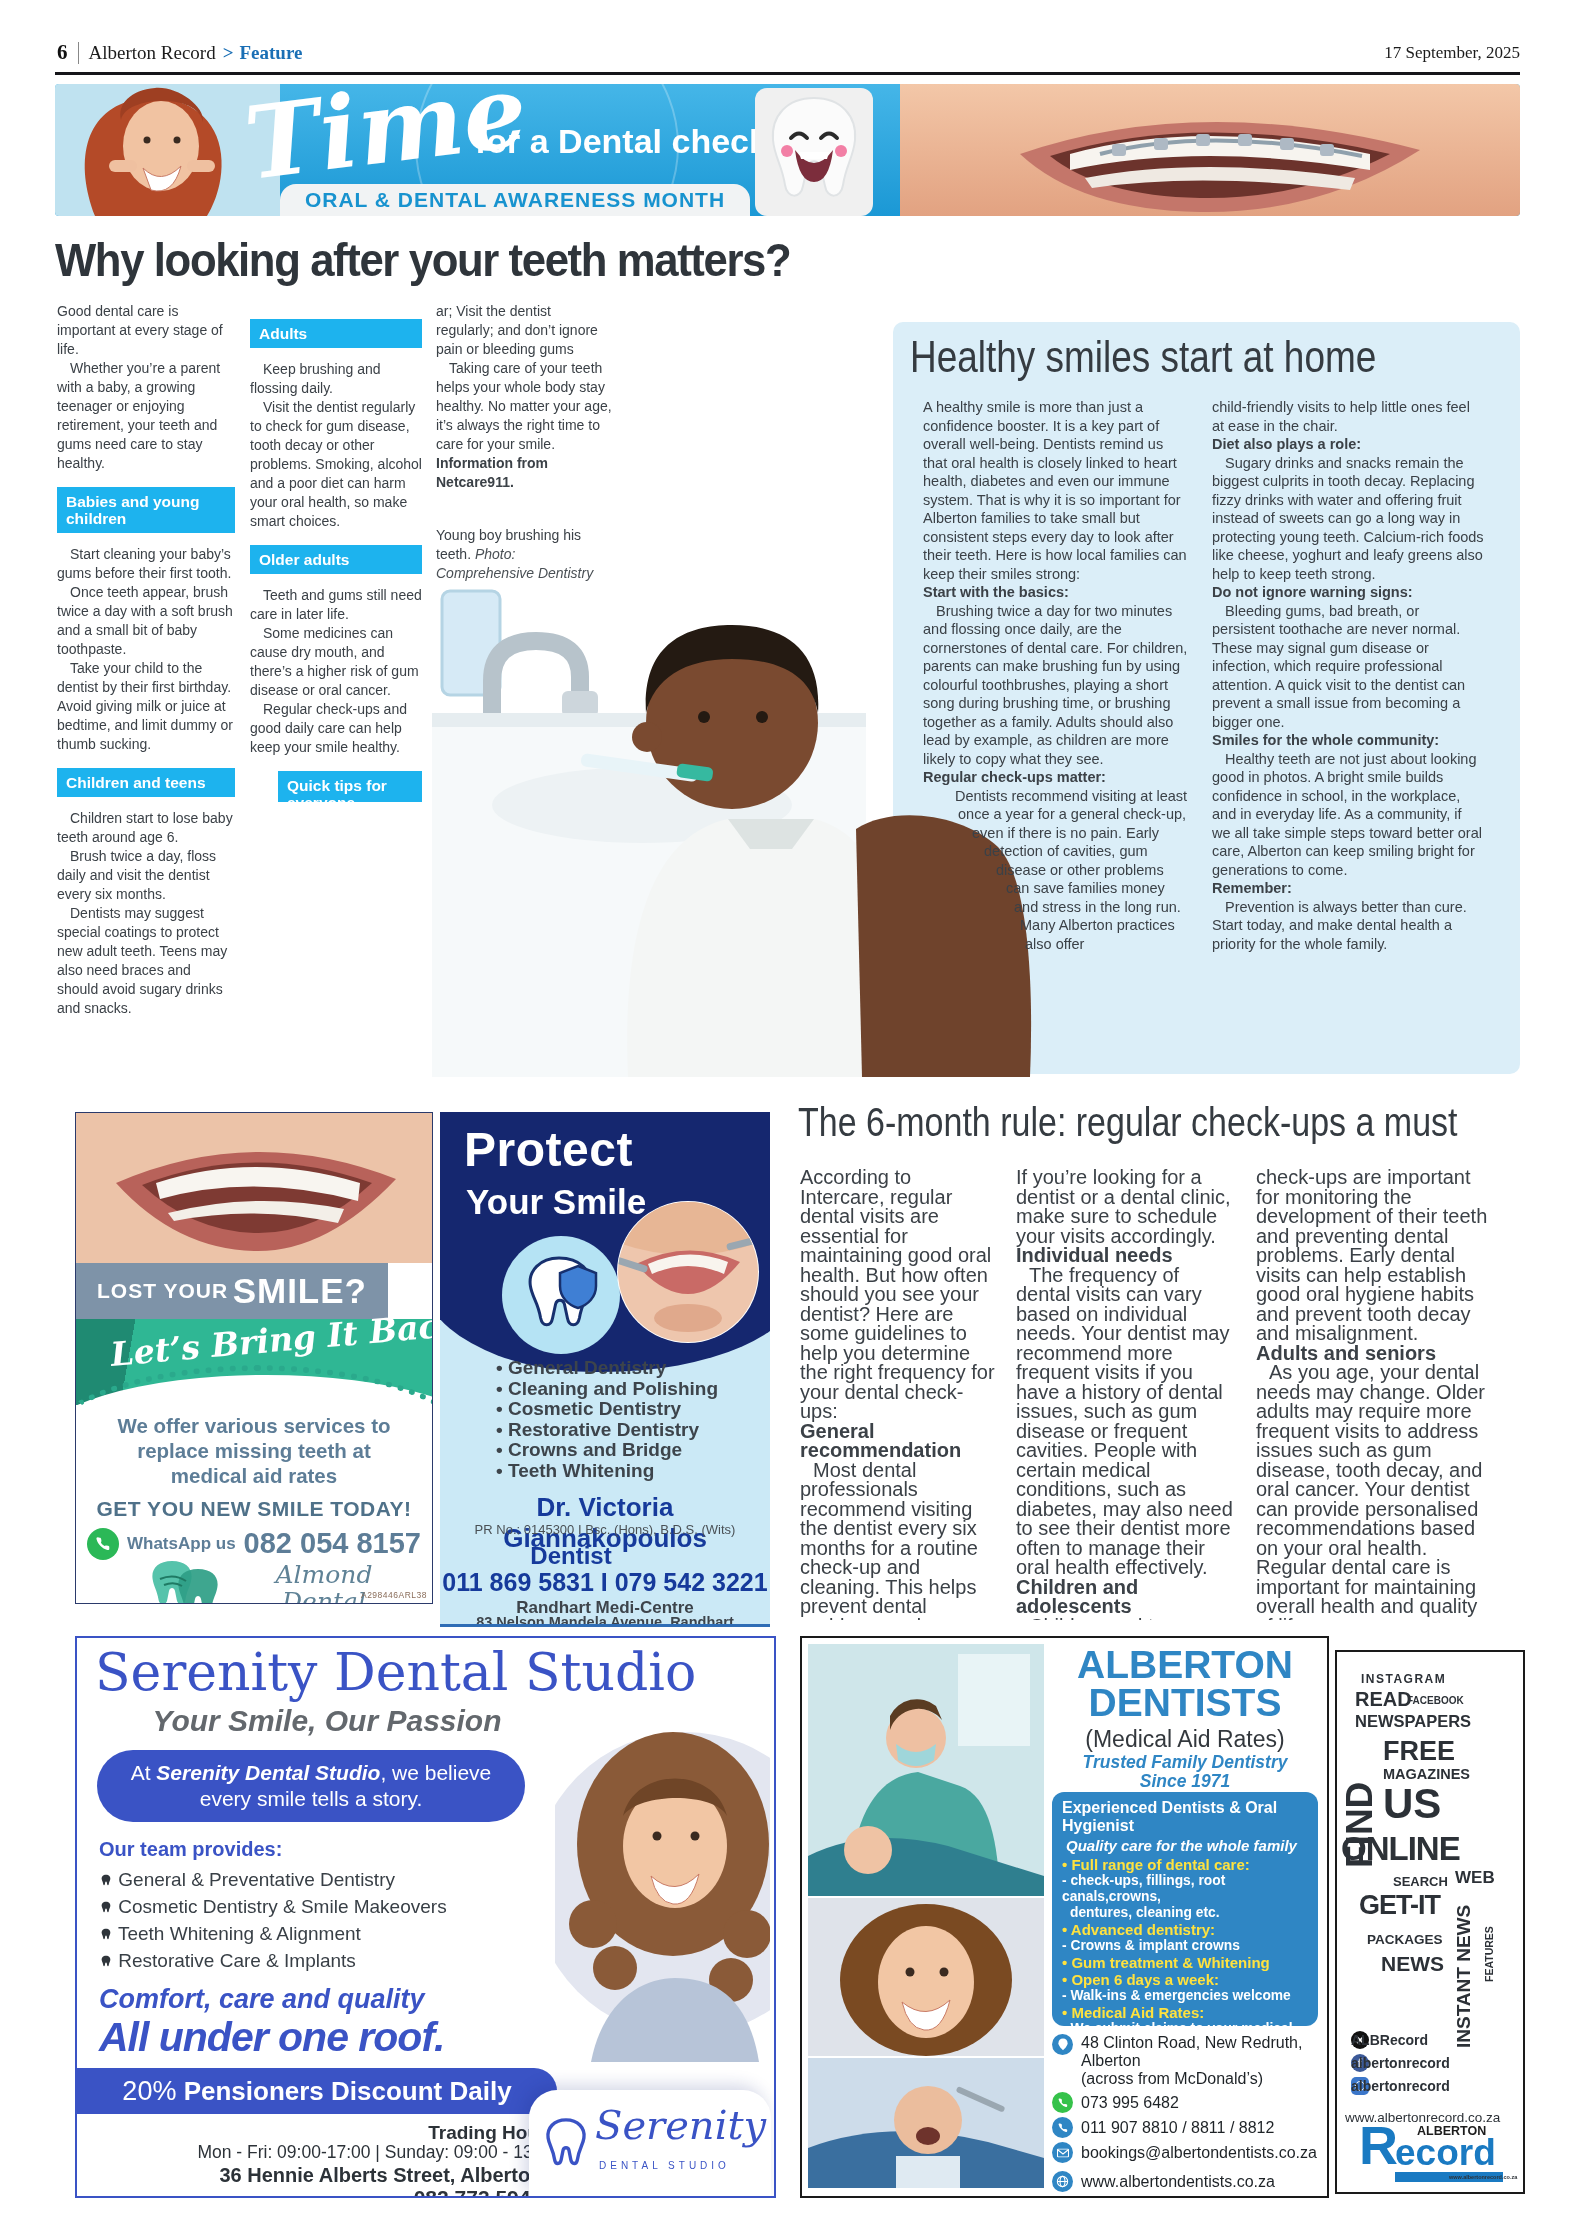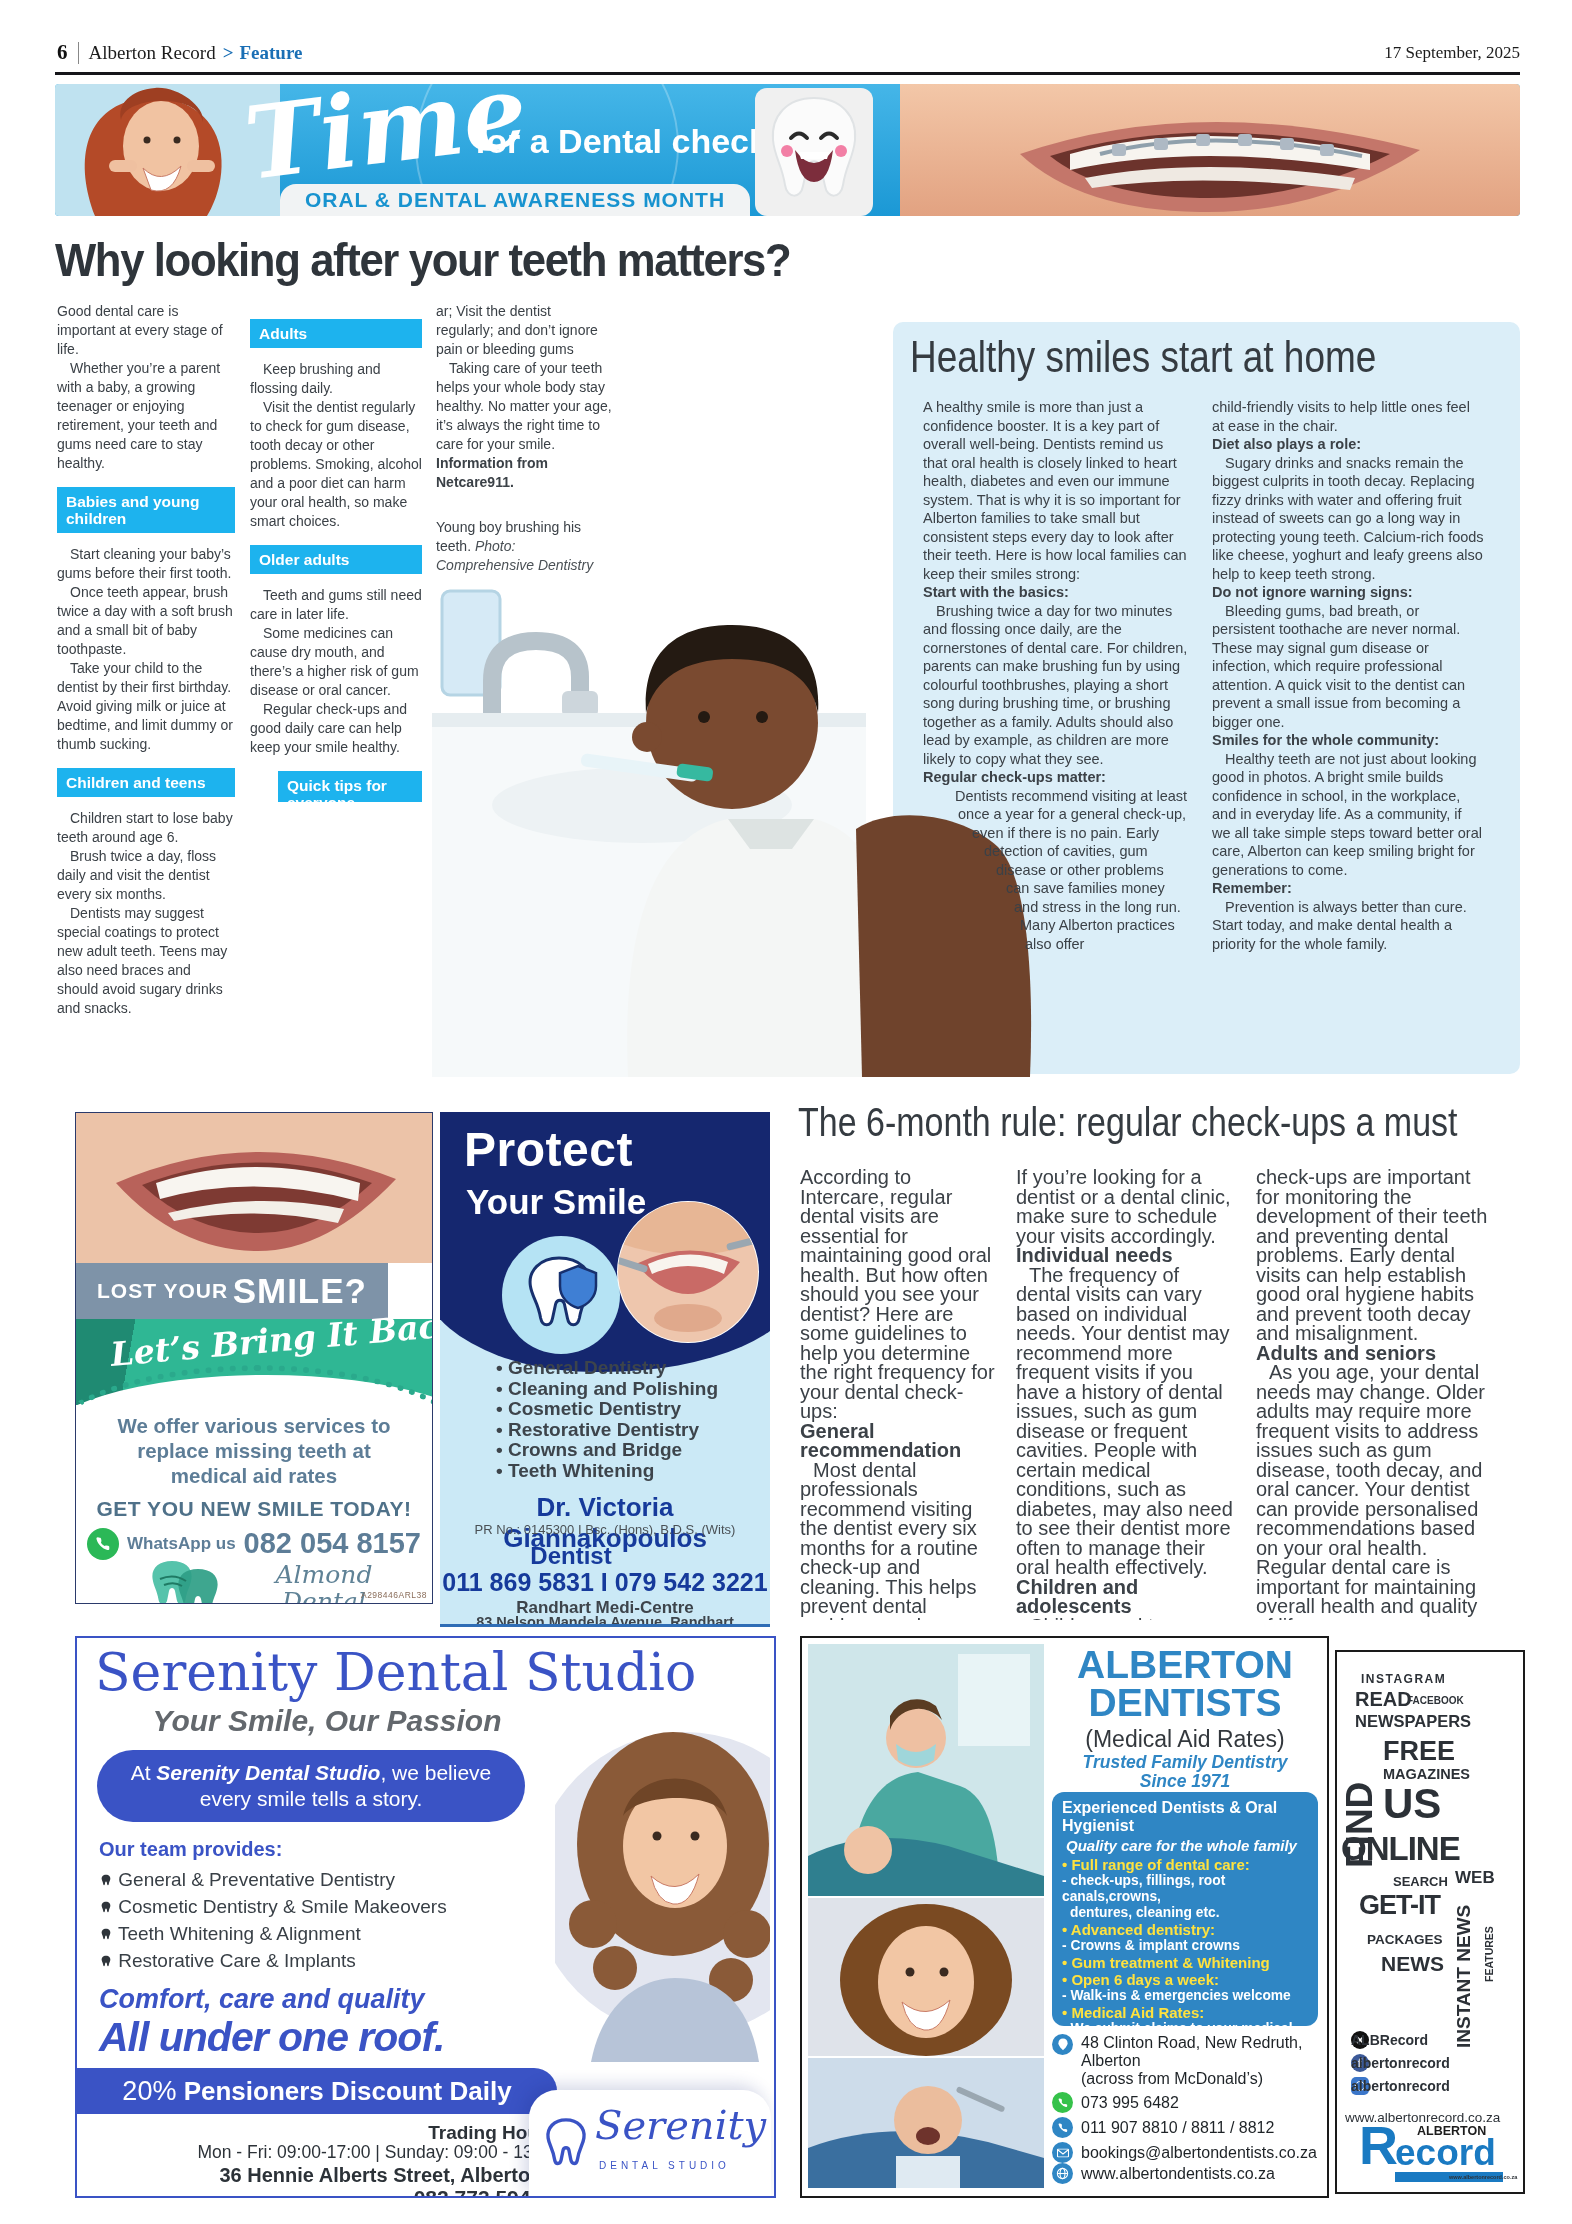--- a/index.html
+++ b/index.html
@@ -143,21 +143,21 @@
     <p class="ind">Some medicines can cause dry mouth, and there’s a higher risk of gum disease or oral cancer.</p>
     <p class="ind">Regular check-ups and good daily care can help keep your smile healthy.</p>
     <div class="bar" style="margin-left:28px">Quick tips for everyone</div>
 
   </div>
 
   <div class="a art art1" style="left:436px;top:302px;width:176px;height:280px;overflow:hidden">
     <p>ar; Visit the dentist regularly; and don’t ignore pain or bleeding gums</p>
     <p class="ind">Taking care of your teeth helps your whole body stay healthy. No matter your age, it’s always the right time to care for your smile.</p>
     <p class="bold">Information from Netcare911.</p>
-    <p style="margin-top:26px">
+    <p style="margin-top:34px">
       <span>Young boy brushing his teeth.</span>
       <span class="it" style="color:#4a5055">Photo: Comprehensive Dentistry</span>
     </p>
   </div>
 
   <div class="a" style="left:893px;top:322px;width:627px;height:752px;background:#dbeef8;border-radius:10px"></div>
 
   <svg class="a" style="left:432px;top:585px" width="718" height="492" viewBox="0 0 718 492">
     <rect x="10" y="6" width="58" height="104" rx="8" fill="#cfe7f5" opacity="0.85" stroke="#a9cde0" stroke-width="3"></rect>
     <path d="M60 128 L60 96 Q60 56 104 56 Q148 56 148 92 L148 112" fill="none" stroke="#b7c3cb" stroke-width="18" stroke-linecap="round"></path>
@@ -447,21 +447,21 @@
         <span>073 995 6482</span>
       </div>
       <div style="display:flex;gap:8px;align-items:center;margin-bottom:4px">
         <span class="icirc" style="width:21px;height:21px;background:#2f86c4">
           <svg width="12" height="12" viewBox="0 0 24 24">
               <use href="#sym-phone" fill="#fff"></use>
             </svg>
           </span>
         <span>011 907 8810 / 8811 / 8812</span>
       </div>
-      <div style="display:flex;gap:8px;align-items:center;margin-bottom:0">
+      <div style="display:flex;gap:8px;align-items:center;margin-bottom:8px">
         <span class="icirc" style="width:21px;height:21px;background:#2f86c4">
           <svg width="12" height="10" viewBox="0 0 24 18">
               <use href="#sym-mail" stroke="#fff" fill="none"></use>
             </svg>
           </span>
         <span>bookings@albertondentists.co.za</span>
       </div>
       <div style="display:flex;gap:8px;align-items:center">
         <span class="icirc" style="width:21px;height:21px;background:#2f86c4">
           <svg width="13" height="13" viewBox="0 0 24 24">

